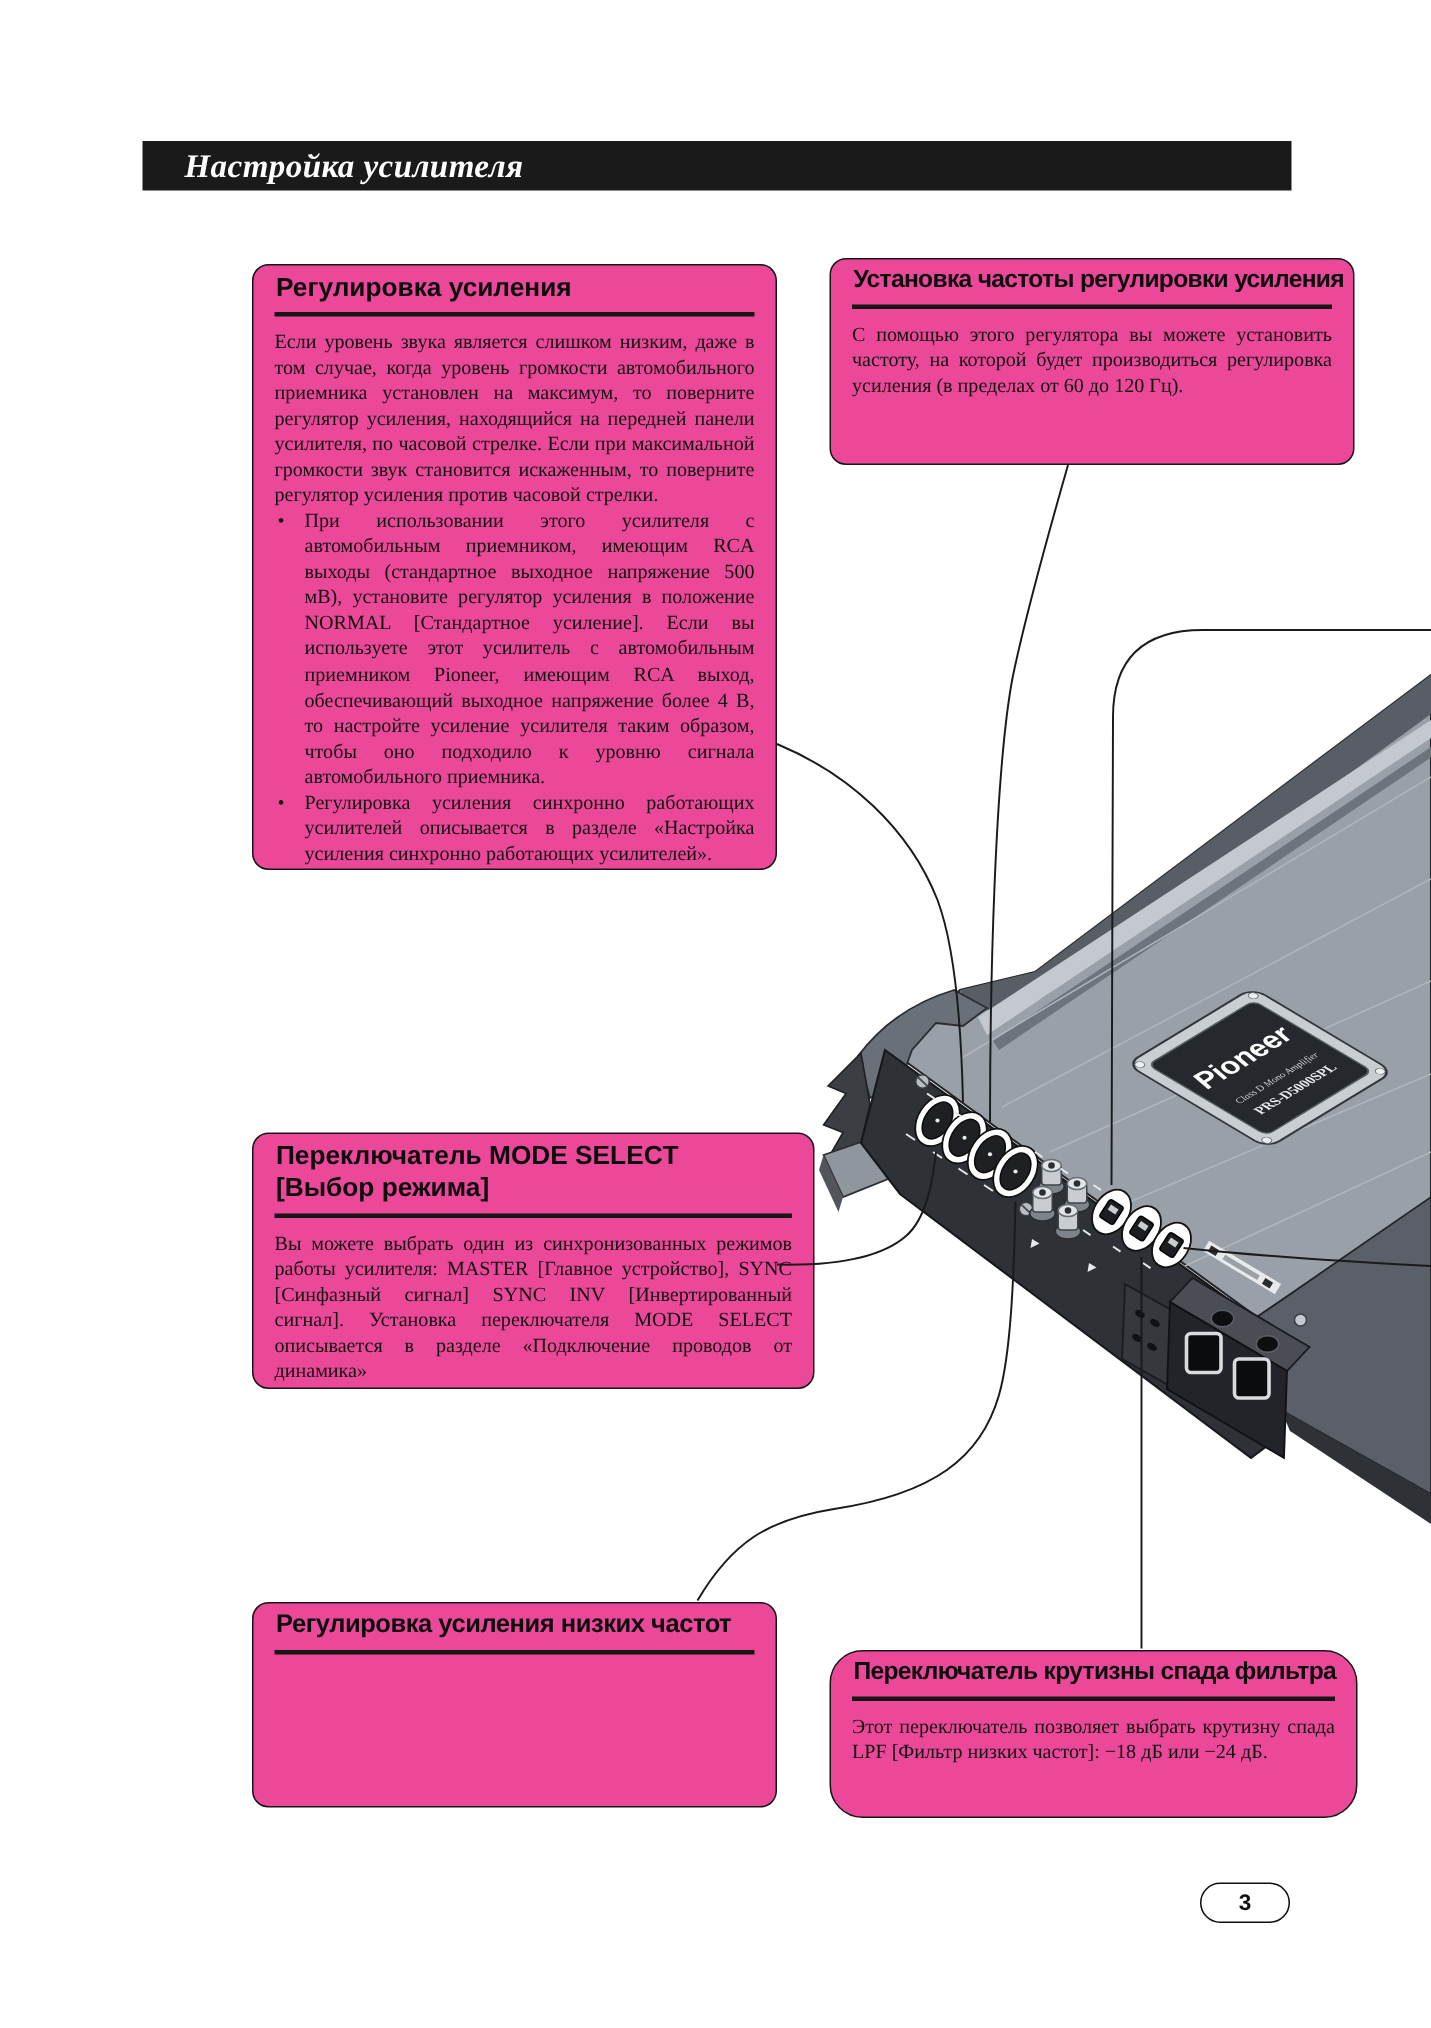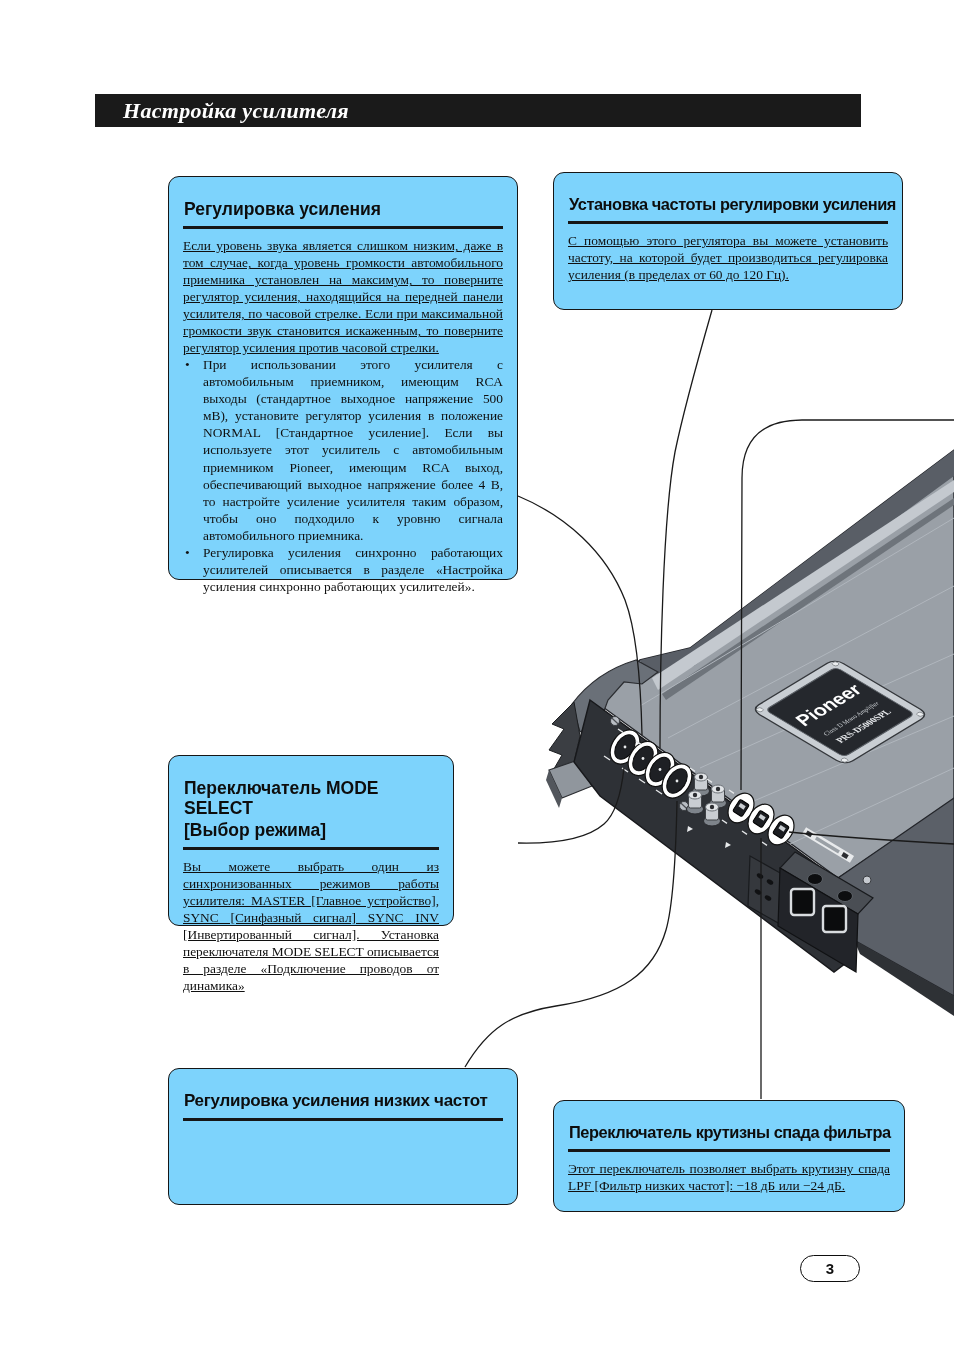--- a/index.html
+++ b/index.html
@@ -2,36 +2,36 @@
 <html><head>
 <meta charset="utf-8">
 <style>
   html,body{margin:0;padding:0;background:#e8e8e8;}
   .page{position:relative;width:954px;height:1352px;background:#ffffff;margin:0 auto;overflow:hidden;
         font-family:"Liberation Serif",serif;color:#101010;}
   .header-bar{position:absolute;left:95px;top:94px;width:766px;height:33px;background:#1a1a1a;
         display:flex;align-items:center;}
   .header-bar .header-title{font-family:"Liberation Serif",serif;font-style:italic;font-weight:bold;
         font-size:22px;color:#ffffff;padding-left:28px;letter-spacing:.3px;}
-  .callout-box{position:absolute;background:#7dd3fc;border:1.7px solid #161616;border-radius:11px;
-        box-sizing:border-box;padding:21px 14px 8px 14px;}
+  .callout-box{position:absolute;background:#ec4899;border:1.7px solid #161616;border-radius:11px;
+        box-sizing:border-box;padding:3px 14px 8px 14px;}
   .callout-box .box-title{font-family:"Liberation Sans",sans-serif;font-weight:700;font-size:17.5px;
         line-height:1.16;color:#0d0d0d;margin:1px 0 7px 1px;}
   .box-title.fit{font-size:16.4px;letter-spacing:-0.45px;white-space:nowrap;}
   .box-title.fit2{font-size:17px;letter-spacing:-0.3px;white-space:nowrap;}
   .title-rule{height:3px;background:#161616;margin:0 0 8px 0;}
-  .callout-box p{margin:0;font-size:13.4px;line-height:1.27;text-align:justify;text-decoration:underline;}
+  .callout-box p{margin:0;font-size:13.4px;line-height:1.27;text-align:justify;}
   .bullet-row{display:flex;font-size:13.4px;line-height:1.27;}
   .bullet-row .dot{flex:none;width:18px;padding-left:2px;}
   .bullet-row .btxt{text-align:justify;}
   #box-gain{left:168px;top:176px;width:350px;height:404px;}
   #box-freq{left:553px;top:172px;width:350px;height:138px;}
-  #box-mode{left:168px;top:755px;width:286px;height:171px;}
+  #box-mode{left:168px;top:755px;width:375px;height:171px;}
   #box-bass{left:168px;top:1068px;width:350px;height:137px;border-radius:11px;}
-  #box-lpf{left:553px;top:1100px;width:352px;height:112px;}
+  #box-lpf{left:553px;top:1100px;width:352px;height:112px;border-radius:22px;}
   .page-pill{position:absolute;left:800px;top:1255px;width:60px;height:27px;border:1.7px solid #0d0d0d;
         border-radius:14px;box-sizing:border-box;display:flex;align-items:center;justify-content:center;
         font-family:"Liberation Sans",sans-serif;font-weight:700;font-size:15px;background:#fff;}
   .fig-svg{position:absolute;left:0;top:0;width:954px;height:1352px;pointer-events:none;}
 </style>
 </head>
 <body>
 
 <div class="page">
 

